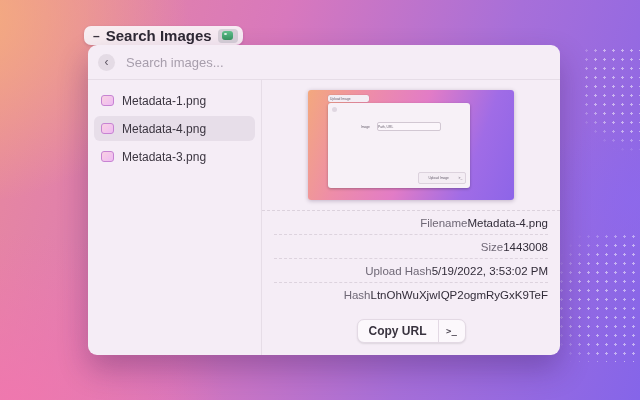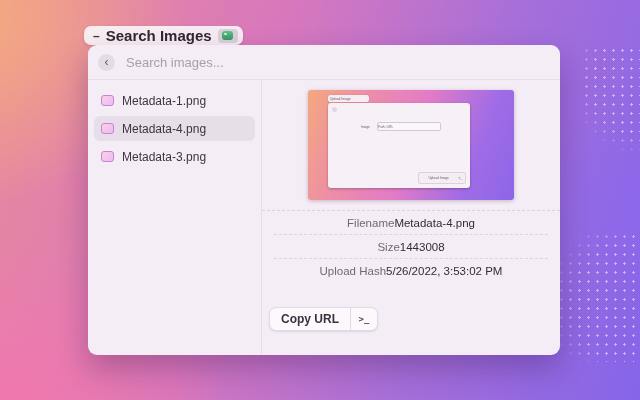--- a/index.html
+++ b/index.html
@@ -64,26 +64,26 @@
   .mini-window { position:absolute; left:20px; top:13px; width:142px; height:85px; background:#f7f1f7; border-radius:3px; box-shadow:0 1px 3px rgba(0,0,0,0.28); }
   .mini-tab { position:absolute; left:0px; top:-8px; height:7px; background:#f4edf4; border-radius:2px; display:flex; align-items:center; padding:0 2px; box-shadow:0 0 1px rgba(0,0,0,0.35); }
   .mini-back { position:absolute; left:4px; top:4px; width:5px; height:5px; border-radius:50%; background:#e0d7e1; }
   .mini-form { position:absolute; left:0; right:0; top:19px; display:flex; align-items:center; justify-content:center; gap:3px; }
   .mini-input { width:64px; height:9px; border:1px solid #d2c8d3; border-radius:2px; background:#fbf6fb; box-sizing:border-box; display:flex; align-items:center; overflow:hidden; }
   .mini-submit { position:absolute; right:4px; bottom:4px; height:10px; border:1px solid #dcd2dd; background:#f4edf4; border-radius:2px; display:flex; align-items:center; padding:0 1px; }
   .t6 { font-size:6px; transform:scale(0.55); transform-origin:left center; display:inline-block; white-space:nowrap; color:#6a6270; line-height:1; }
   .t6c { transform-origin:center; }
 
   .meta { border-top:1px dashed #dcd2dd; }
-  .meta-row { margin:0 12px; height:23px; display:flex; align-items:center; justify-content:center; border-bottom:1px dashed #ddd3de; font-size:11.5px; }
+  .meta-row { margin:0 12px; height:23px; display:flex; align-items:center; justify-content:flex-end; border-bottom:1px dashed #ddd3de; font-size:11.5px; }
   .meta-row:last-child { border-bottom:none; }
   .meta-label { color:#6f6876; }
   .meta-value { color:#322c39; font-weight:500; }
 
-  .footer { flex:1; display:flex; align-items:center; justify-content:flex-start; padding:0 7px; }
+  .footer { flex:1; display:flex; align-items:center; justify-content:center; padding:0 7px; }
   .split-btn { display:flex; align-items:stretch; height:22px; background:#fcf8fc; border:1px solid #e3d9e4; border-radius:7px; overflow:hidden; box-shadow:0 1px 2px rgba(0,0,0,0.10); }
   .split-main { display:flex; align-items:center; padding:0 11px; font-size:12px; font-weight:600; color:#39333f; cursor:pointer; }
   .split-sep { width:1px; background:#e3d9e4; }
   .split-icon { width:26px; display:flex; align-items:center; justify-content:center; font-family:"DejaVu Sans Mono",monospace; font-size:9px; font-weight:700; color:#4a4450; cursor:pointer; }
 </style>
 </head>
 <body>
 
 <div class="blob"></div>
 <div class="dots dots-a"></div>
@@ -150,21 +150,25 @@
         <div class="meta-row">
           <span class="meta-label">Filename</span>
           <span class="meta-value">Metadata-4.png</span>
         </div>
         <div class="meta-row">
           <span class="meta-label">Size</span>
           <span class="meta-value">1443008</span>
         </div>
         <div class="meta-row">
           <span class="meta-label">Upload Hash</span>
-          <span class="meta-value">5/26/2022, 3:53:02 PM</span>
+          <span class="meta-value">5/19/2022, 3:53:02 PM</span>
+        </div>
+        <div class="meta-row">
+          <span class="meta-label">Hash</span>
+          <span class="meta-value">LtnOhWuXjwIQP2ogmRyGxK9TeF</span>
         </div>
       </div>
 
       <div class="footer">
         <div class="split-btn">
           <span class="split-main">Copy URL</span>
           <span class="split-sep"></span>
           <span class="split-icon">&gt;_</span>
         </div>
       </div>

